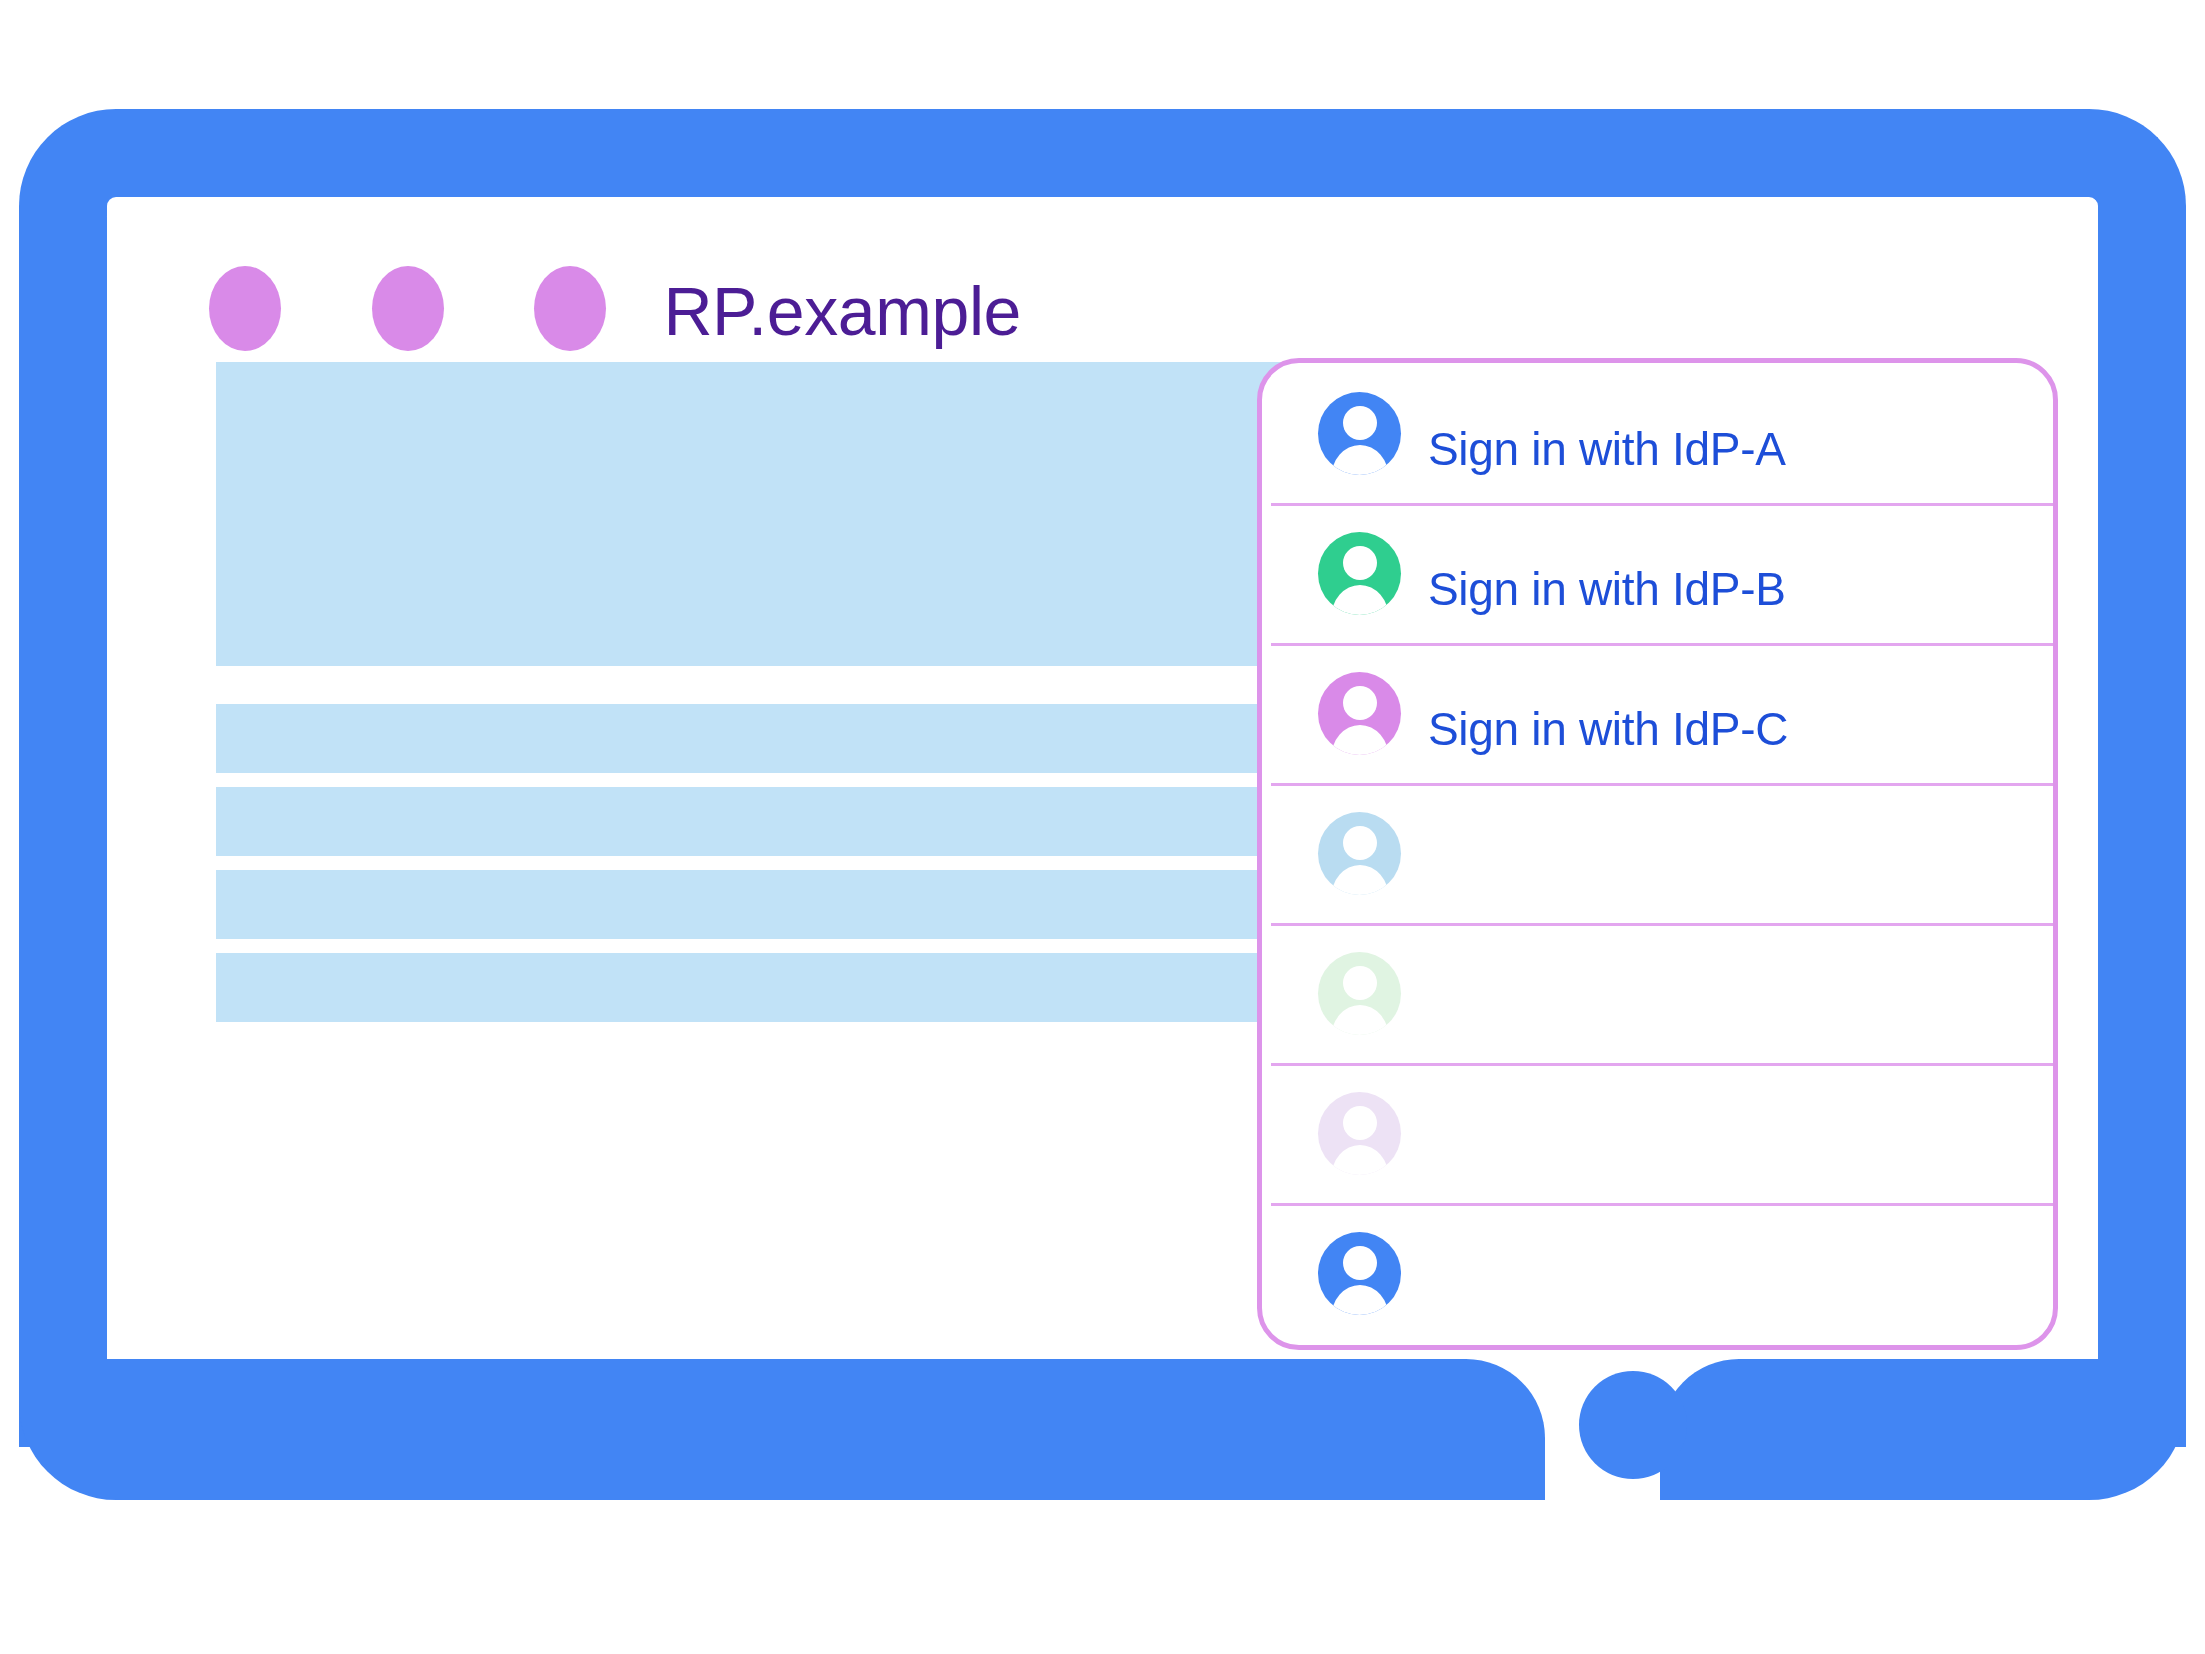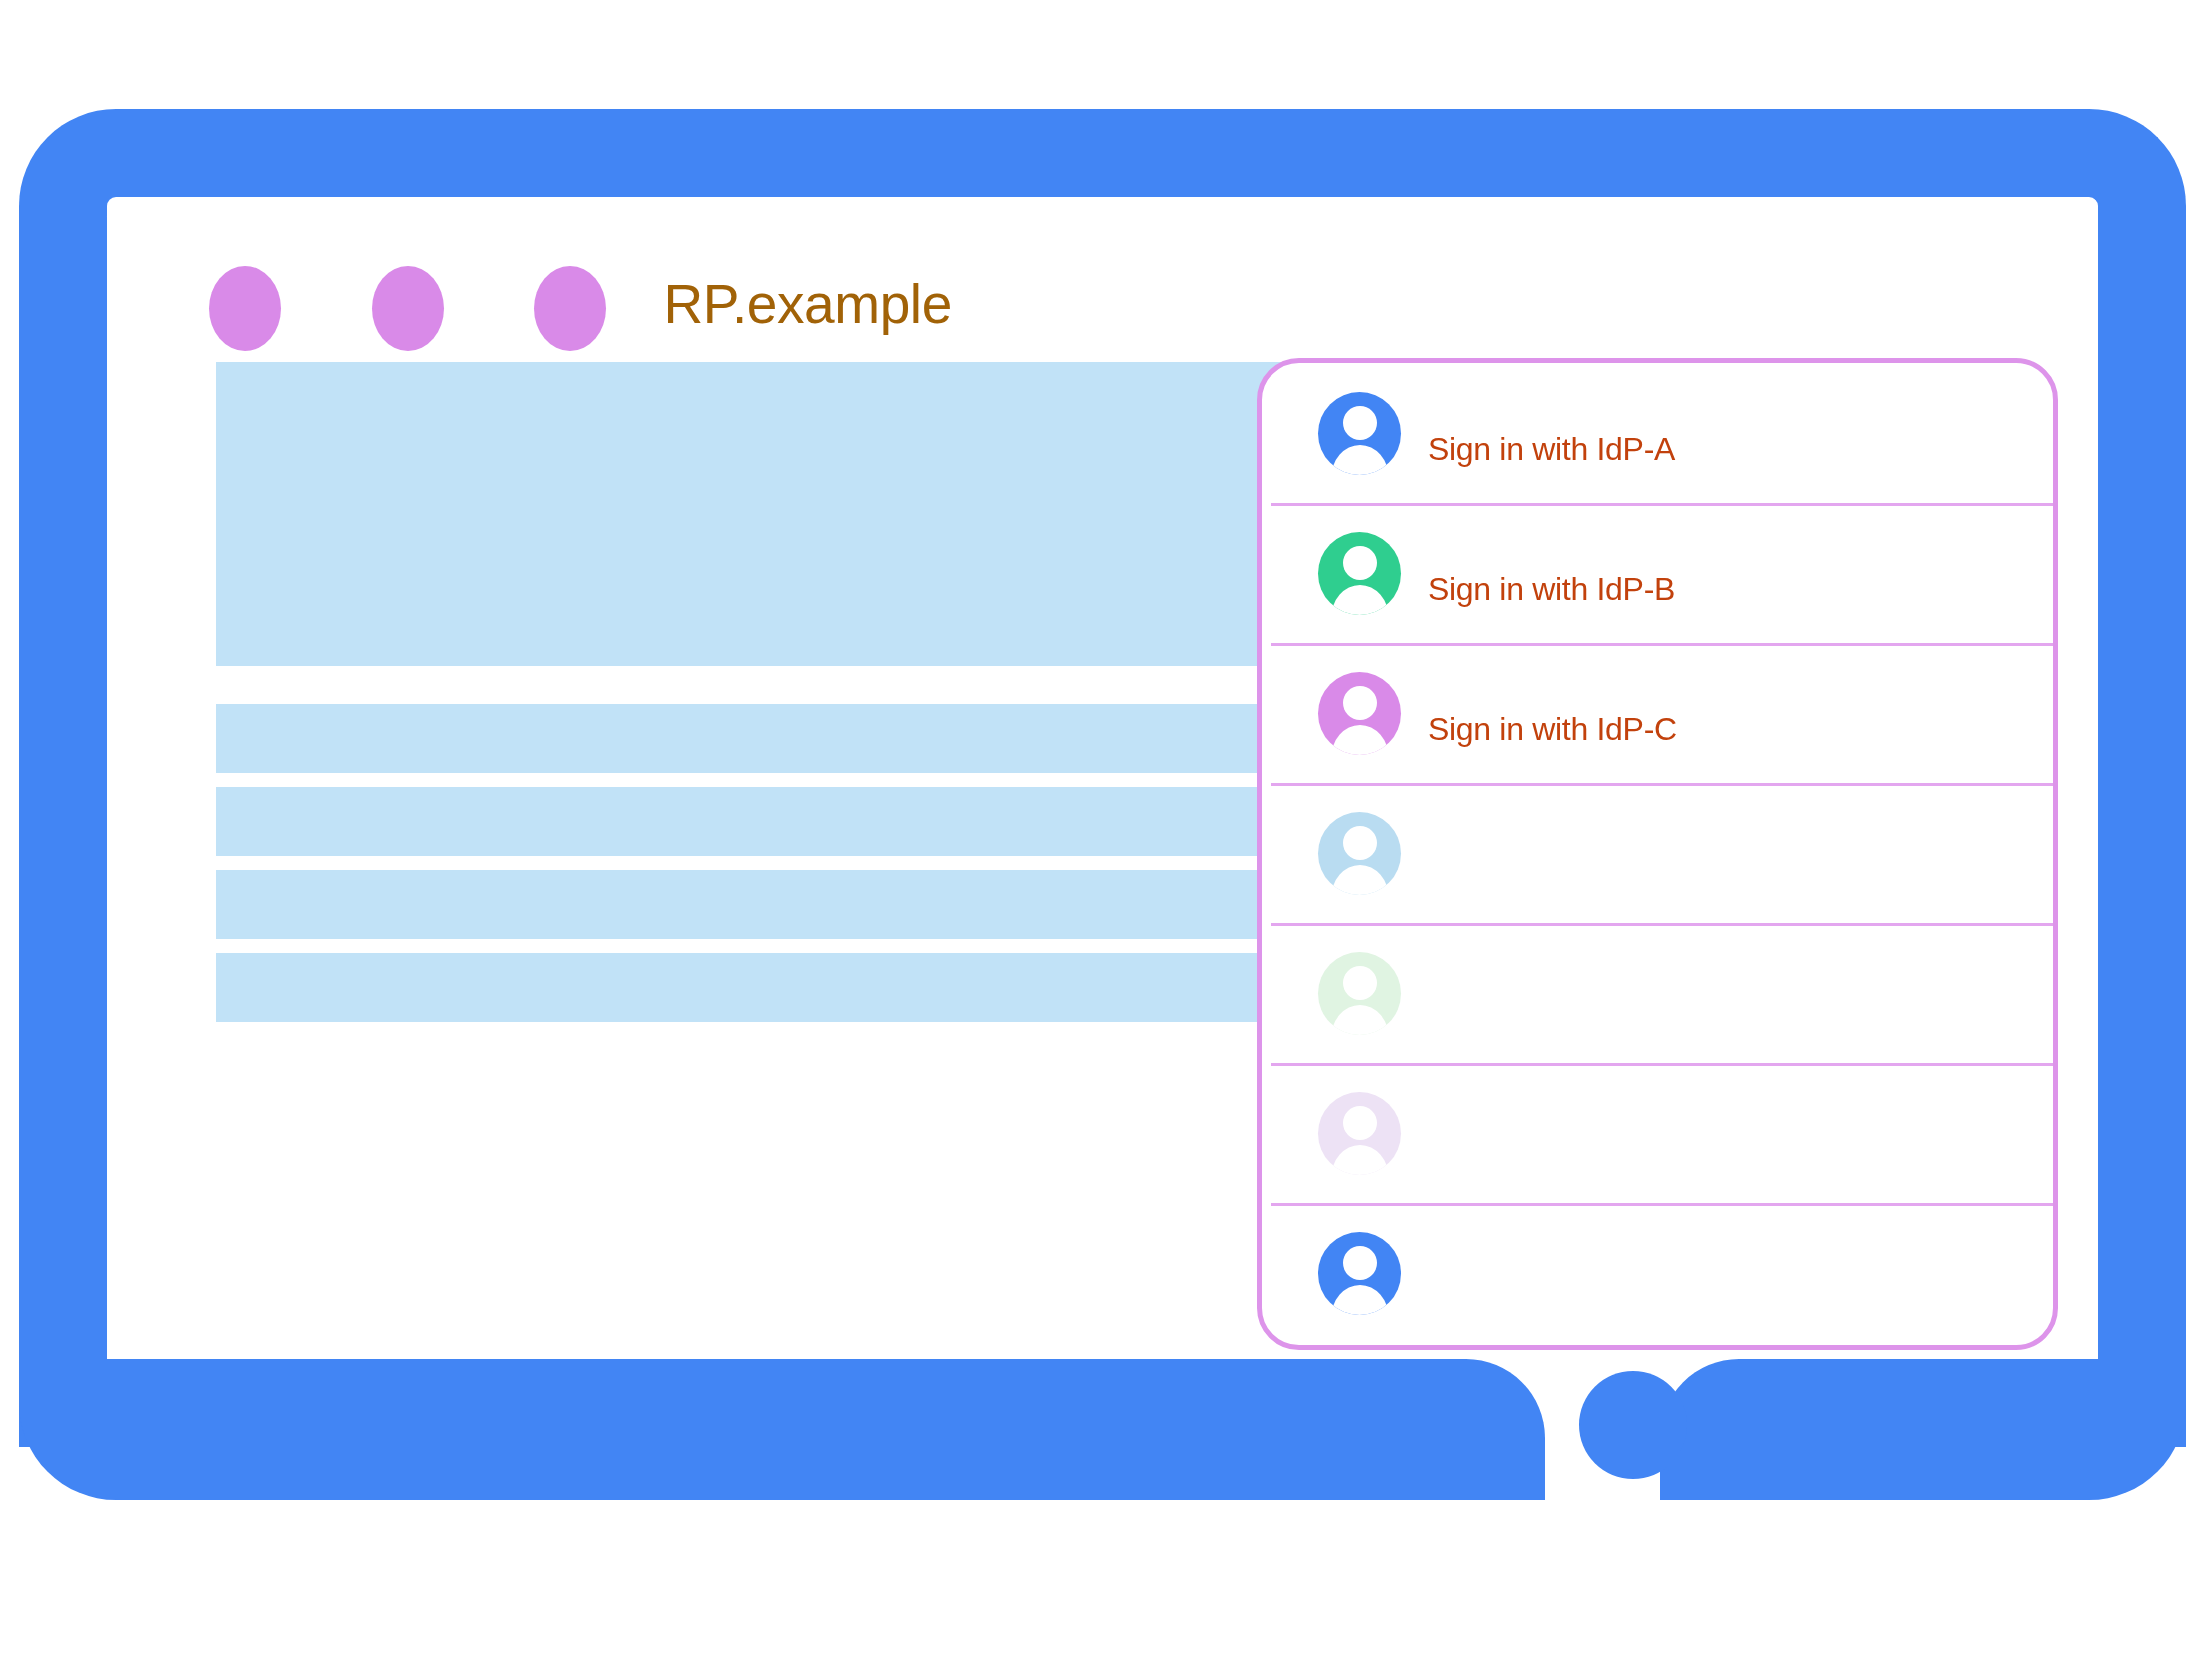--- a/index.html
+++ b/index.html
@@ -95,22 +95,22 @@
     border-radius: 50%;
     background: #d98ae8;
   }
   .dot.d1 { left: 102px; }
   .dot.d2 { left: 265px; }
   .dot.d3 { left: 427px; }
   #page-title {
     position: absolute;
     left: 556px;
     top: 75px;
-    font-size: 55px;
-    color: #a16207;
+    font-size: 68px;
+    color: #4c1d95;
     letter-spacing: -0.4px;
     white-space: nowrap;
   }
 
   
   .ph {
     position: absolute;
     background: #c1e2f7;
   }
   .ph.hero  { left: 109px; top: 165px;  width: 1120px; height: 304px; }
@@ -177,22 +177,22 @@
     position: absolute;
     left: 50%;
     top: 53px;
     transform: translateX(-50%);
     width: 58px;
     height: 58px;
     border-radius: 50% 50% 0 0 / 58% 58% 0 0;
     background: #ffffff;
   }
   .account-label {
-    font-size: 32px;
-    color: #c2410c;
+    font-size: 46px;
+    color: #1d4ed8;
     white-space: nowrap;
     letter-spacing: -0.3px;
     margin-top: 32px;
   }
 </style>
 </head>
 <body>
 
 <div id="device-frame">
 

